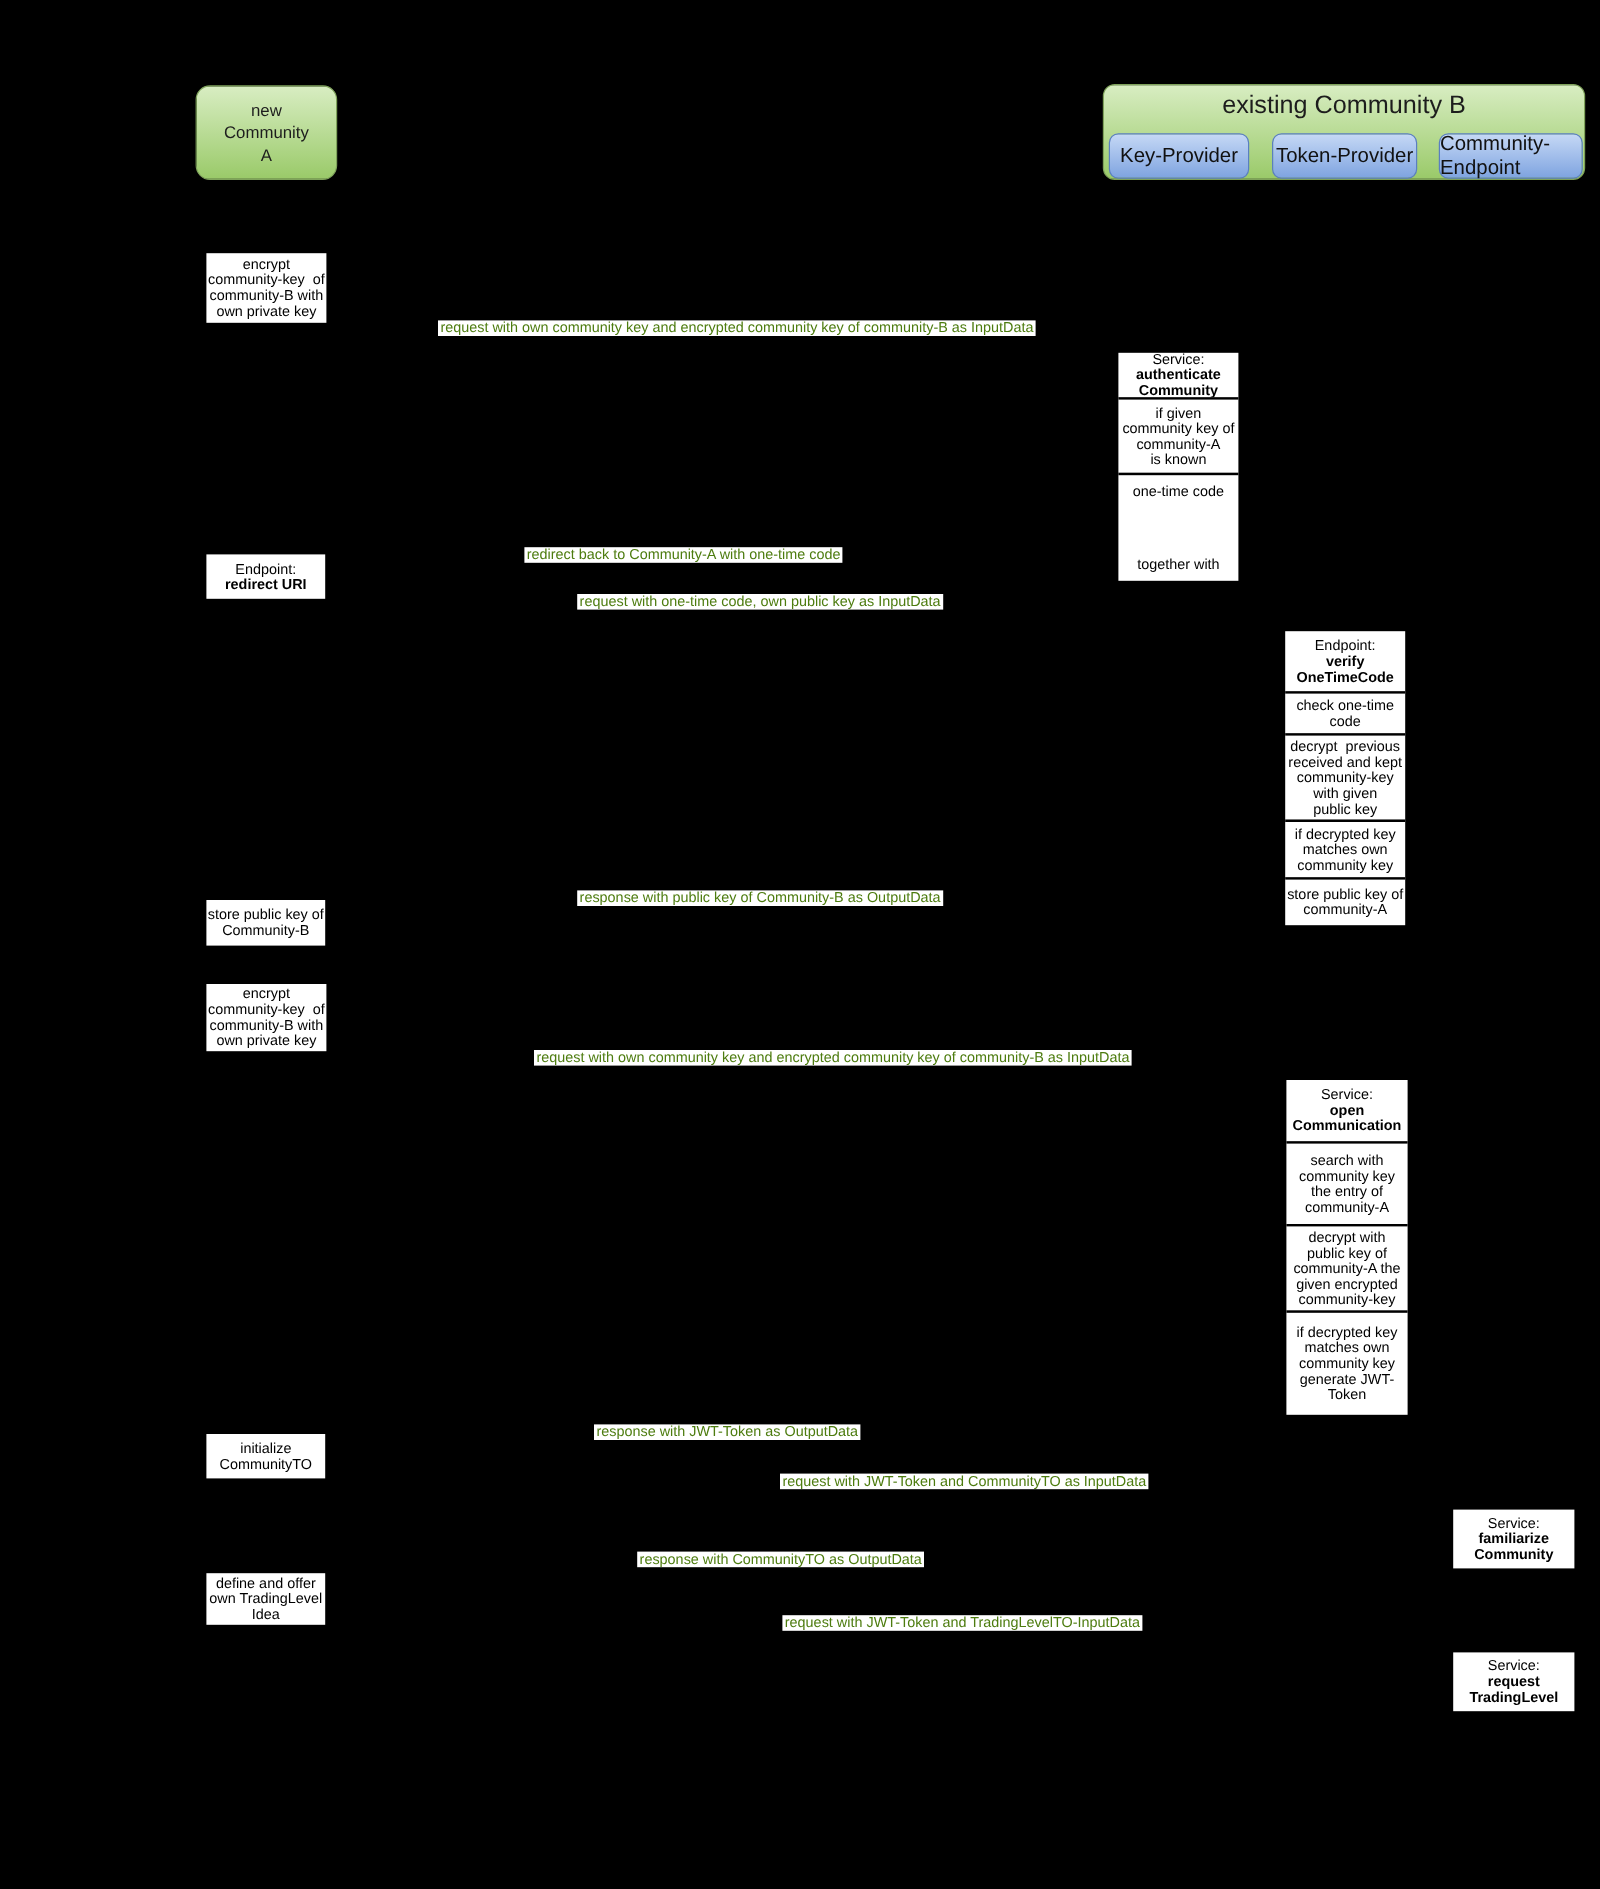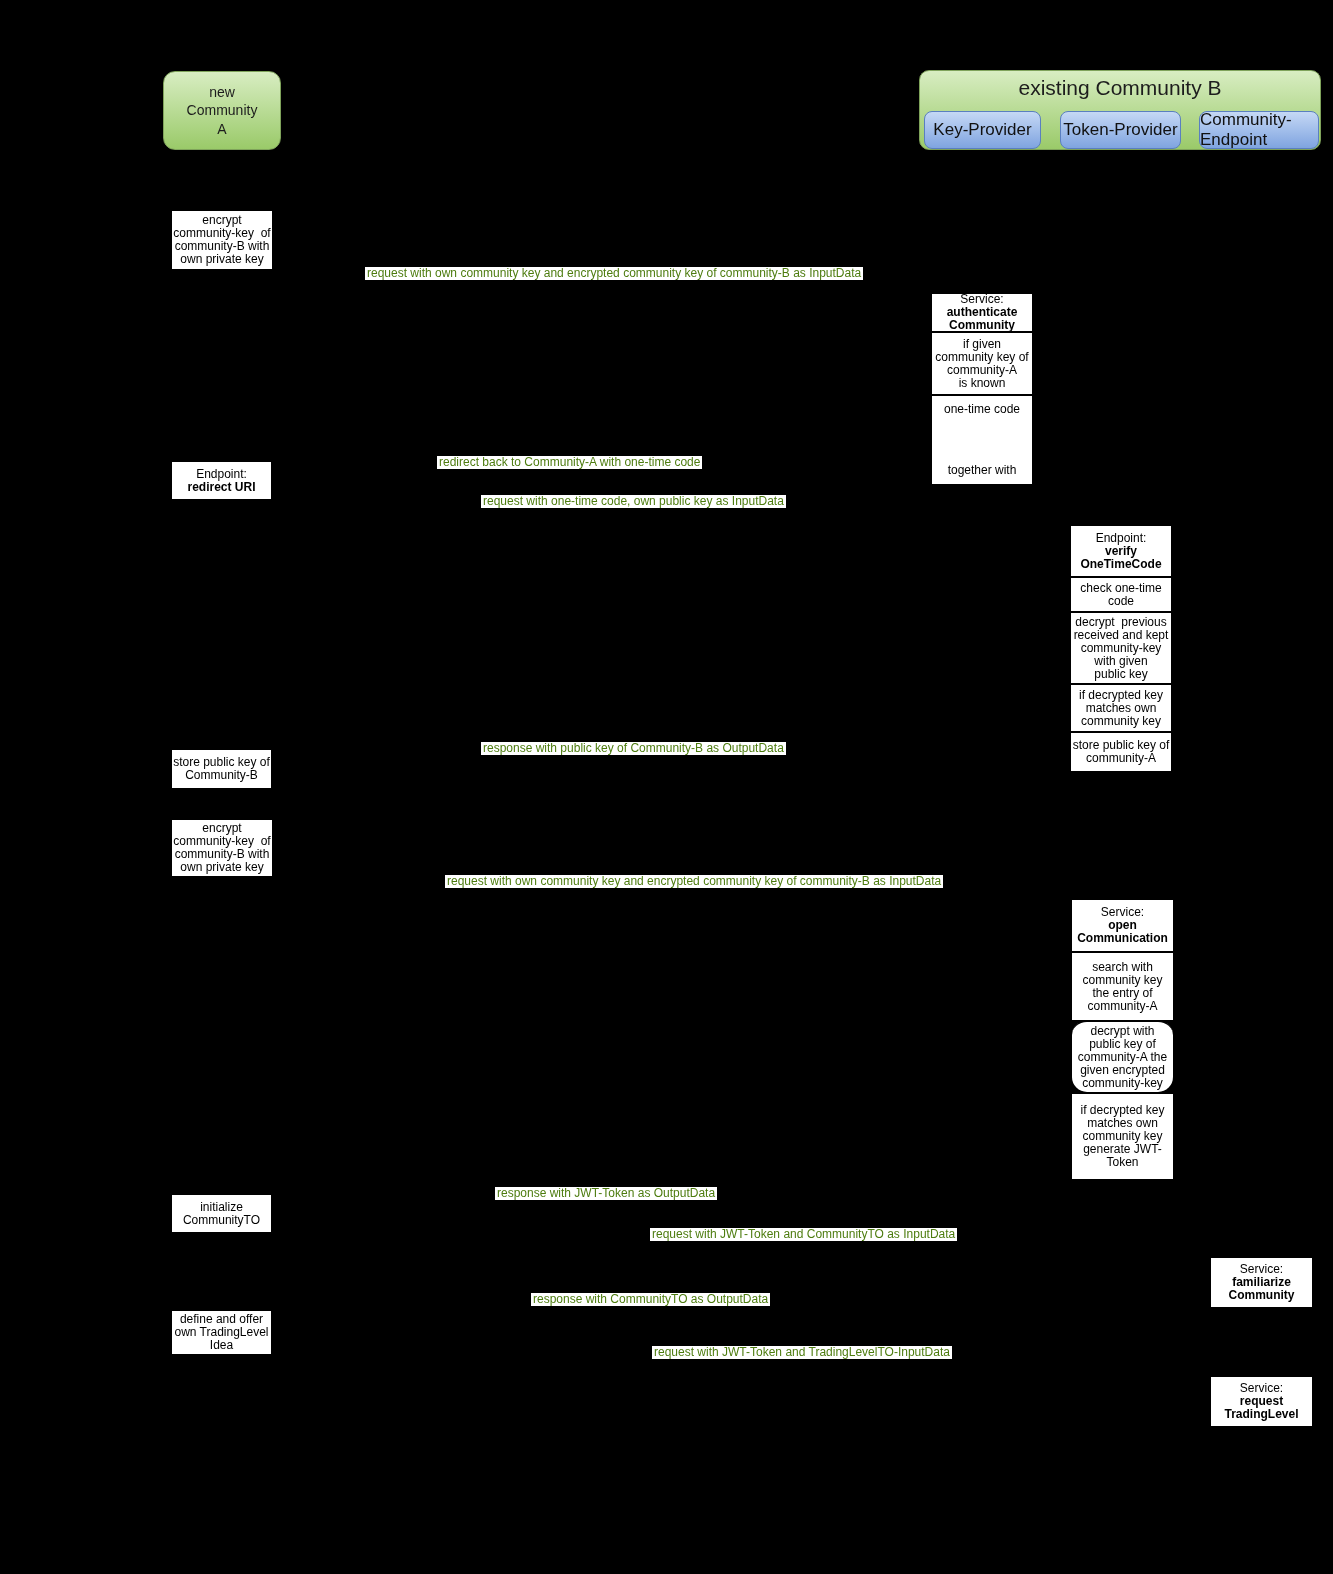--- a/index.html
+++ b/index.html
@@ -161,21 +161,21 @@
           <div class="ln">Service:</div>
           <div class="ln b">open</div>
           <div class="ln b">Communication</div>
         </div>
         <div class="sec" style="height: 69px;">
           <div class="ln">search with</div>
           <div class="ln">community key</div>
           <div class="ln">the entry of</div>
           <div class="ln">community-A</div>
         </div>
-        <div class="sec" style="height: 72px; border-radius: 15px;">
+        <div class="sec" style="height: 72px;">
           <div class="ln">decrypt with</div>
           <div class="ln">public key of</div>
           <div class="ln">community-A the</div>
           <div class="ln">given encrypted</div>
           <div class="ln">community-key</div>
         </div>
         <div class="sec" style="height: 87px;">
           <div class="ln">if decrypted key</div>
           <div class="ln">matches own</div>
           <div class="ln">community key</div>

